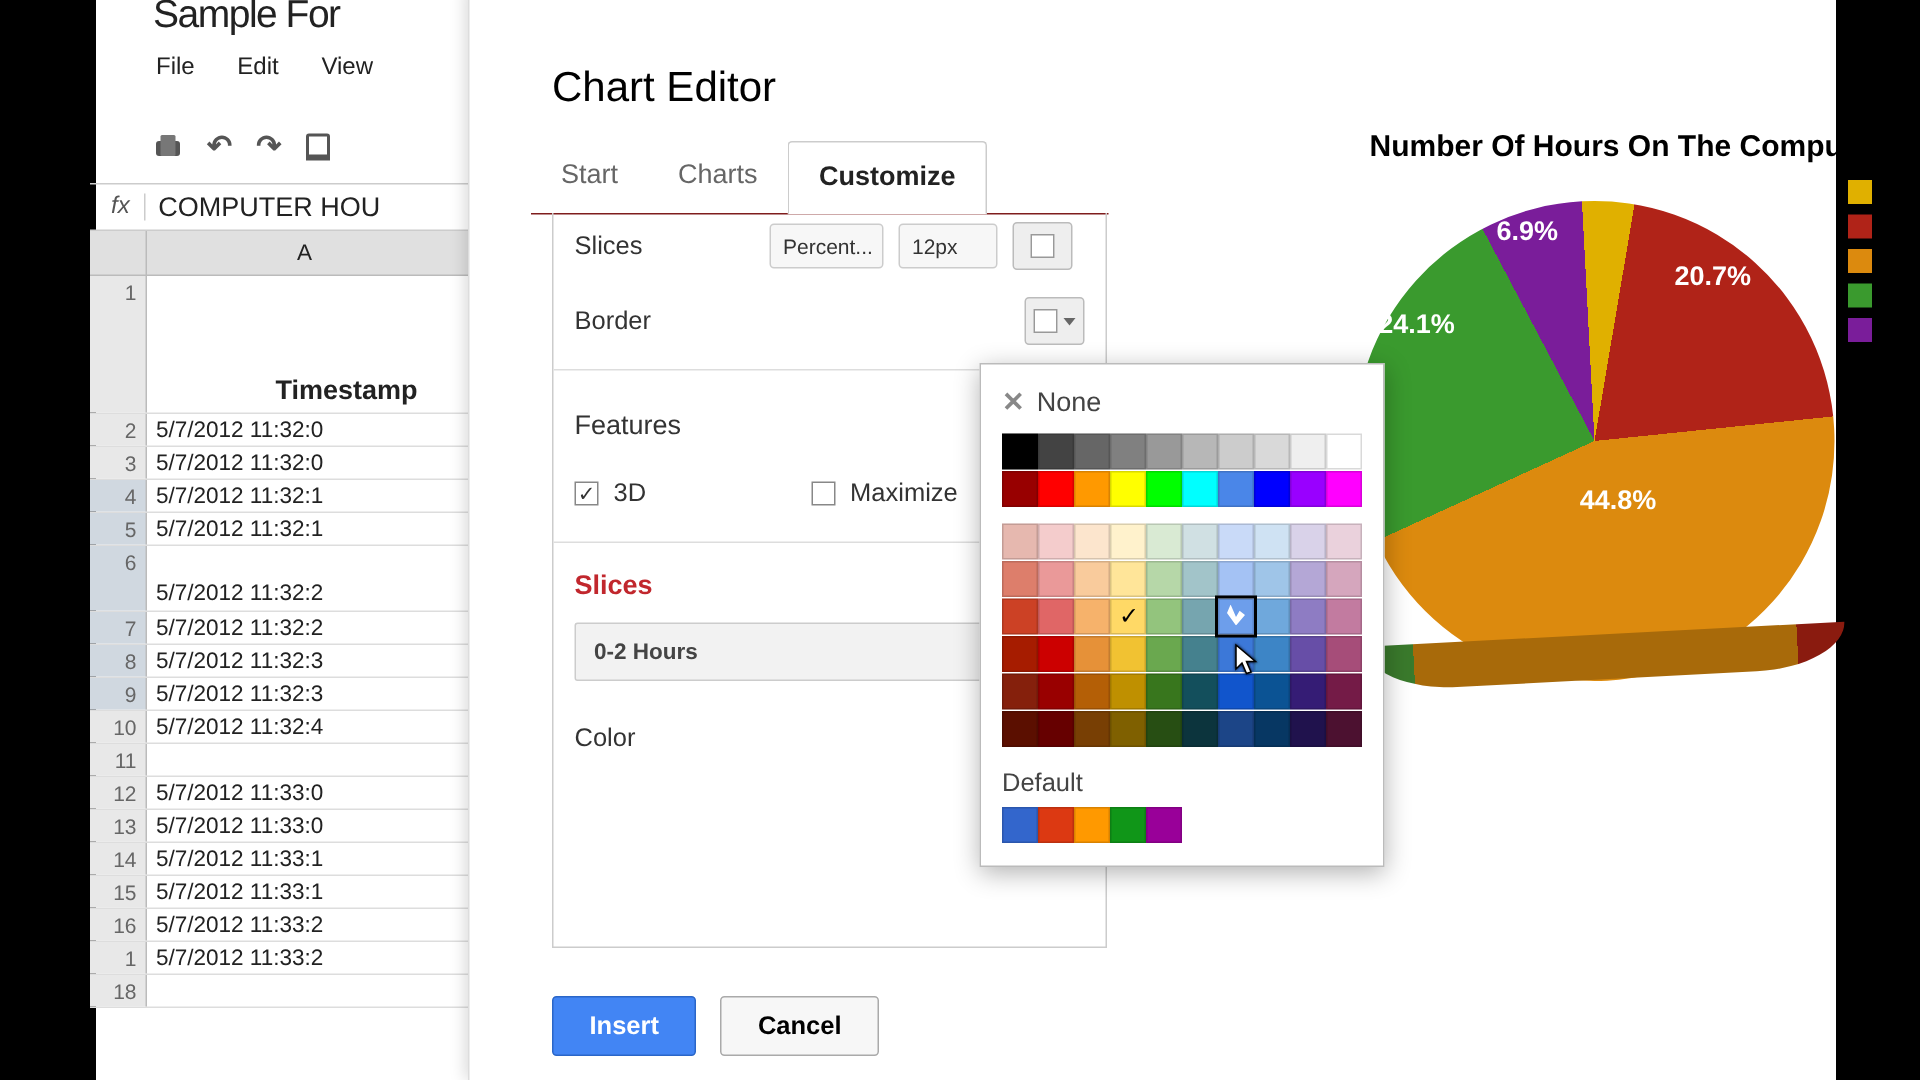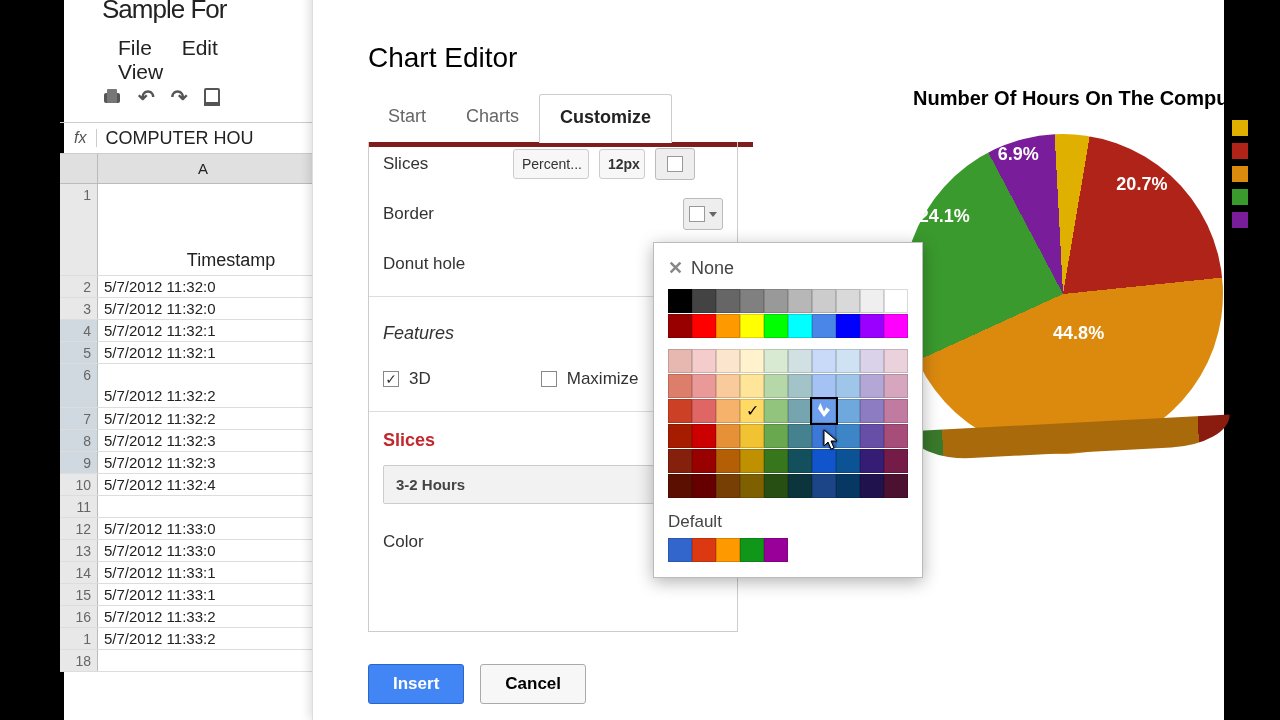--- a/index.html
+++ b/index.html
@@ -1,48 +1,48 @@
 <!DOCTYPE html>
 <html><head>
 <meta charset="utf-8">
 <style>
   * { box-sizing: border-box; margin: 0; padding: 0; font-family: Arial, Helvetica, sans-serif; }
   body { background:#000; width:1280px; height:720px; overflow:hidden; position:relative; }
   .viewport { position:absolute; left:64px; top:0; width:1152px; height:720px; background:#15803d; }
   
   .sheet { position:absolute; left:0; top:0; width:250px; height:720px; background:#fff; color:#222; }
   .sheet-title { position:absolute; left:38px; top:-6px; font-size:26px; font-weight:500; letter-spacing:-1px; white-space:nowrap; }
-  .menubar { position:absolute; left:54px; top:36px; font-size:21px; color:#222; }
+  .menubar { position:absolute; left:40px; top:36px; font-size:16px; color:#222; }
   .menubar span { margin-right:24px; }
   .toolbar { position:absolute; left:38px; top:85px; display:flex; align-items:center; gap:16px; }
   .toolbar .ic { width:20px; height:20px; position:relative; }
   .print::before { content:""; position:absolute; left:2px; top:6px; width:16px; height:10px; background:#555; border-radius:2px; }
   .print::after { content:""; position:absolute; left:5px; top:2px; width:10px; height:14px; background:#777; border-radius:1px; }
   .undo, .redo { font-size:20px; color:#555; font-weight:bold; }
   .paint { width:16px; height:18px; border:2px solid #555; border-radius:2px 2px 0 0; border-bottom-width:4px; }
   .fxbar { position:absolute; left:-4px; top:122px; width:260px; height:32px; border-top:1px solid #ccc; border-bottom:1px solid #ccc; display:flex; align-items:center; }
   .fxbar .fx { font-style:italic; font-size:16px; color:#555; padding:0 10px 0 14px; border-right:1px solid #ccc; }
   .fxbar .val { padding-left:8px; font-size:18px; }
   .colhead { position:absolute; left:-4px; top:154px; width:260px; height:30px; background:#e0e0e0; border-bottom:1px solid #bbb; }
   .colhead .rowhead { position:absolute; left:0; top:0; width:38px; height:30px; border-right:1px solid #bbb; }
   .colhead .colA { position:absolute; left:38px; top:0; width:210px; height:30px; text-align:center; line-height:30px; font-size:15px; }
   .grid { position:absolute; left:-4px; top:184px; width:260px; }
   .grid .row { height:22px; display:flex; border-bottom:1px solid #ddd; font-size:15px; }
   .grid .rn { width:38px; text-align:right; padding-right:6px; color:#666; background:#e8e8e8; border-right:1px solid #bbb; line-height:22px; font-size:14px; }
   .grid .cell { flex:1; padding-left:6px; line-height:22px; white-space:nowrap; overflow:hidden; }
   .grid .row1 { height:92px; }
-  .grid .row1 .cell { display:flex; align-items:flex-end; font-weight:normal; font-size:18px; justify-content:center; padding-bottom:4px;padding-left:44px; }
+  .grid .row1 .cell { display:flex; align-items:flex-end; font-weight:bold; font-size:18px; justify-content:center; padding-bottom:4px;padding-left:44px; }
   .grid .row.sel .rn { background:#d0d8e0; }
   .grid .row6 { height:44px; }
   .grid .row6 .cell { display:flex; align-items:flex-end; }
 
   
   .dialog { position:absolute; left:248px; top:-8px; width:912px; height:728px; background:#fff; border-left:1px solid #ddd; box-shadow:-2px 0 10px rgba(0,0,0,0.15); }
   .dlg-title { position:absolute; left:55px; top:50px; font-size:28px; font-weight:400; }
-  .tabs { position:absolute; left:55px; top:102px; display:flex; border-bottom:5px solid #7f1d1d; width:385px; }
+  .tabs { position:absolute; left:41px; top:102px; display:flex; border-bottom:1px solid #7f1d1d; width:385px; }
   .tabs .tab { padding:12px 20px 14px; font-size:18px; color:#666; cursor:pointer; }
   .tabs .tab.active { border:1px solid #ccc; border-bottom:1px solid #fff; background:#fff; font-weight:bold; color:#222; margin-bottom:-1px; border-radius:3px 3px 0 0; }
 
   .panel { position:absolute; left:55px; top:150px; width:370px; height:490px; border:1px solid #ccc; border-top:none; padding:14px; font-size:17px; color:#333; overflow:hidden; }
   .panel-scroll { position:absolute; right:-18px; top:0; width:18px; height:490px; }
 
   .setrow { display:flex; align-items:center; min-height:36px; margin-bottom:14px; gap:10px; flex-wrap:wrap; }
   .lbl { width:120px; }
   .combo { border:1px solid #ccc; border-radius:3px; height:30px; display:inline-flex; align-items:center; padding:0 8px; font-size:14px; background:#f7f7f7; position:relative; }
   .swatch-btn { width:40px; height:32px; border:1px solid #bbb; border-radius:3px; background:#eee; display:inline-flex; align-items:center; justify-content:center; gap:4px; }
@@ -208,50 +208,47 @@
     <div class="tabs">
       <div class="tab">Start</div>
       <div class="tab">Charts</div>
       <div class="tab active">Customize</div>
     </div>
 
     <div class="panel">
       <div class="setrow" style="margin-top:-10px;">
         <span class="lbl" style="overflow:hidden;height:20px;">Slices</span>
         <span class="combo" style="width:76px;">Percent...</span>
-        <span class="combo" style="width:46px;font-weight:bold;">12px</span>
+        <span class="combo" style="width:66px;">12px</span>
         <span class="swatch-btn">
             <span class="sw" style="background:#fff;"></span>
           </span>
       </div>
       <div class="setrow">
         <span class="lbl">Border</span>
         <span style="flex:1"></span>
         <span class="swatch-btn">
             <span class="sw" style="background:#fff;"></span>
             <span class="car"></span>
           </span>
       </div>
-      <div class="setrow">
-        <span class="lbl">Donut hole</span>
-      </div>
       <hr>
-      <div class="setrow" style="margin-bottom:10px;font-style:italic;">
+      <div class="setrow" style="margin-bottom:10px;">
         <span class="lbl" style="width:auto;font-size:18px;">Features</span>
       </div>
       <div class="setrow">
         <span class="chk">✓</span>
         <span>3D</span>
         <span style="width:90px;"></span>
         <span class="chk"></span>
         <span>Maximize</span>
       </div>
       <hr>
       <div class="section-red">Slices</div>
-      <div class="slice-box">3-2 Hours</div>
+      <div class="slice-box">0-2 Hours</div>
       <div class="setrow">
         <span class="lbl">Color</span>
         <span style="flex:1"></span>
         <span class="swatch-btn">
             <span class="sw" style="background:#e0b000;"></span>
             <span class="car"></span>
           </span>
       </div>
       <div class="panel-scroll"></div>
     </div>

